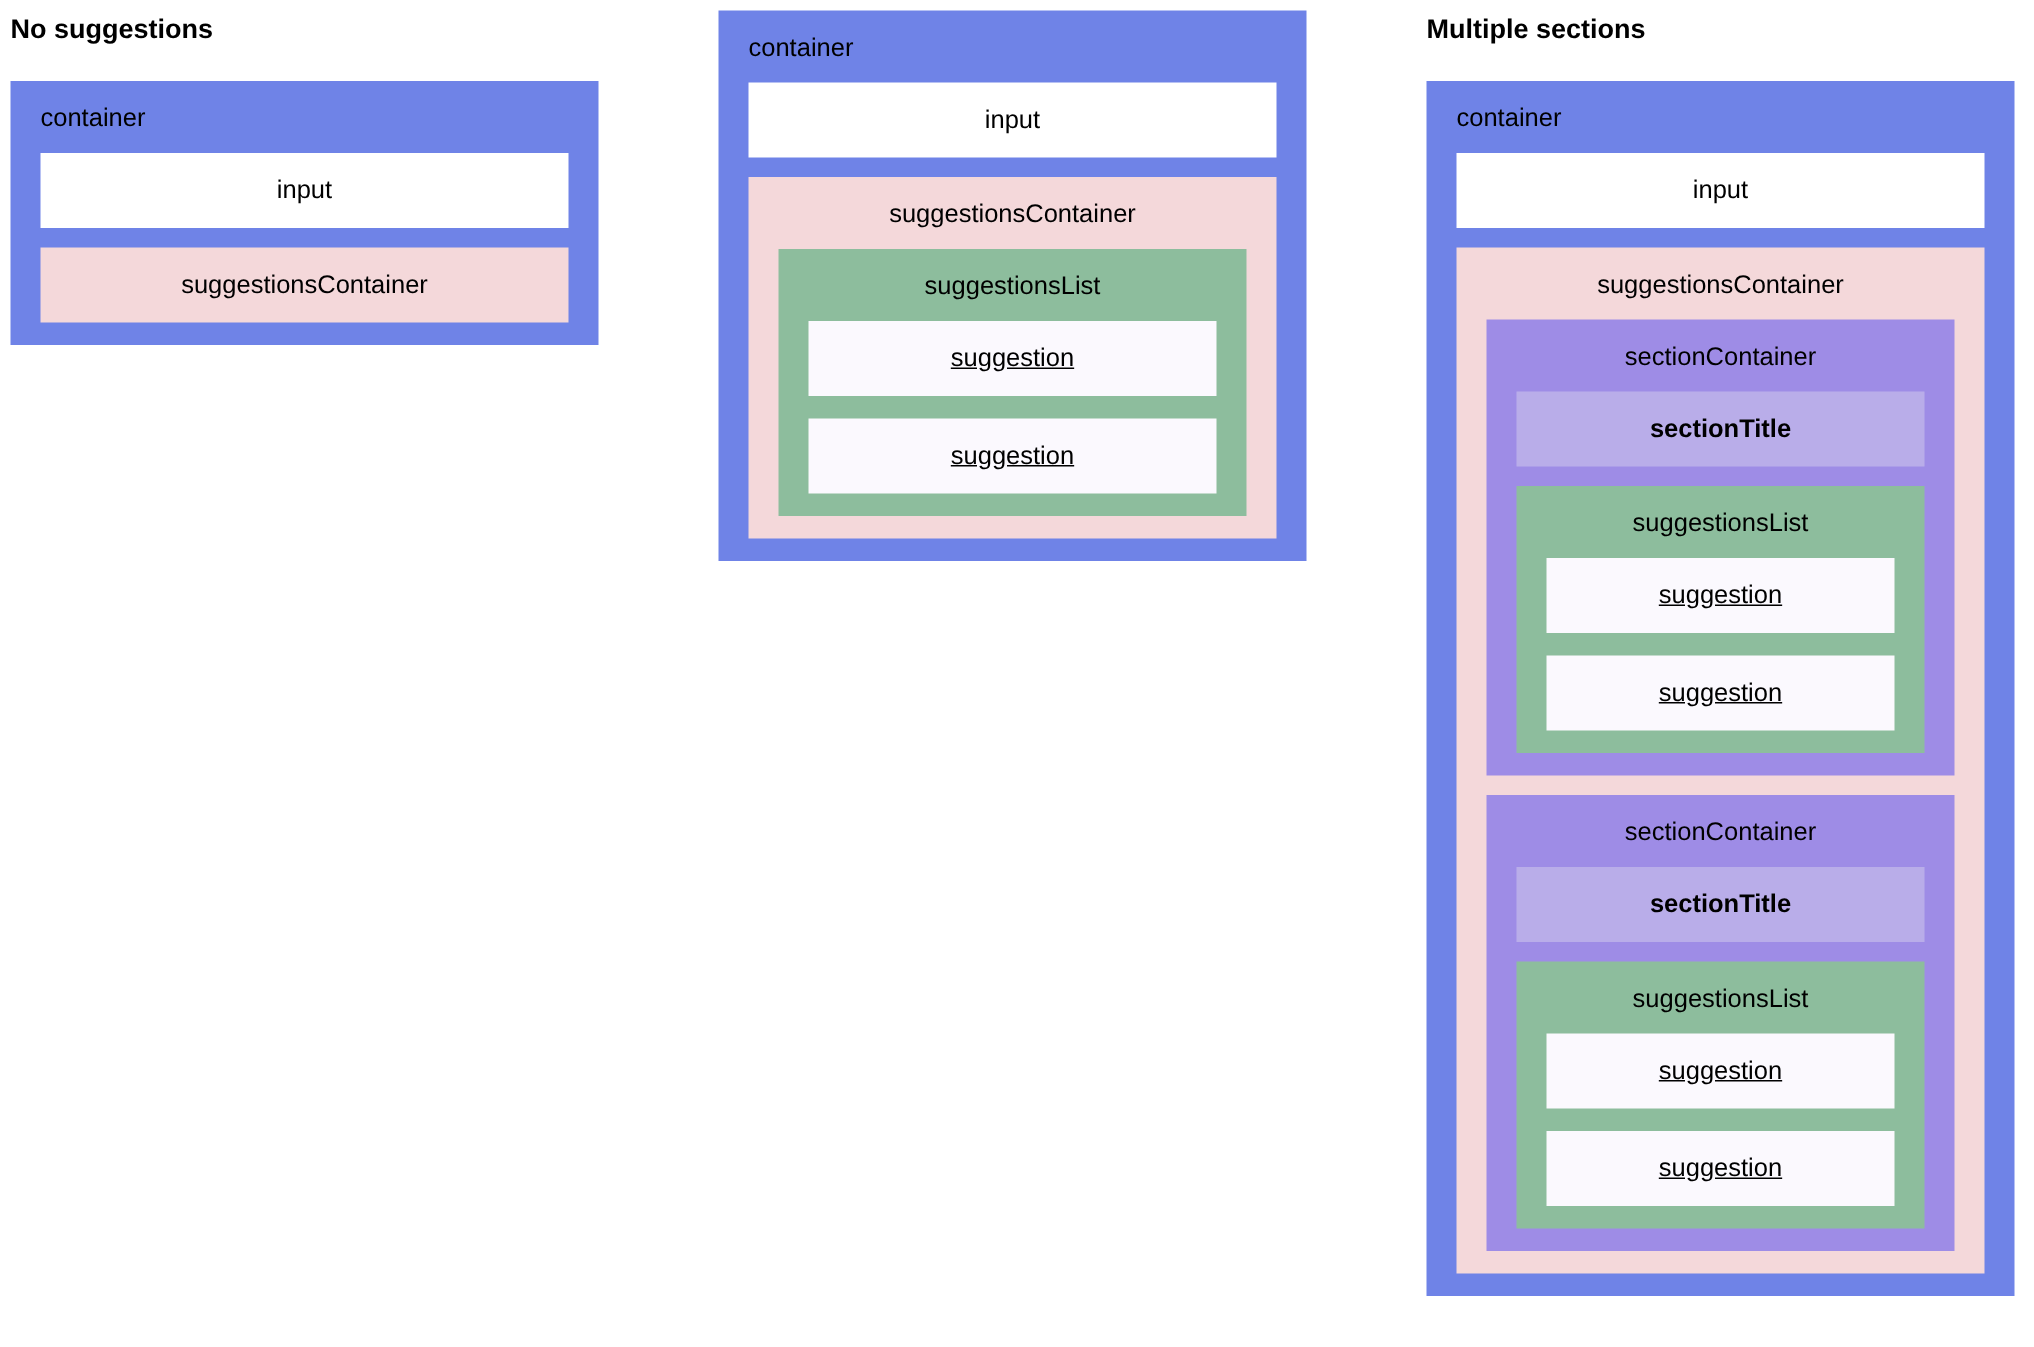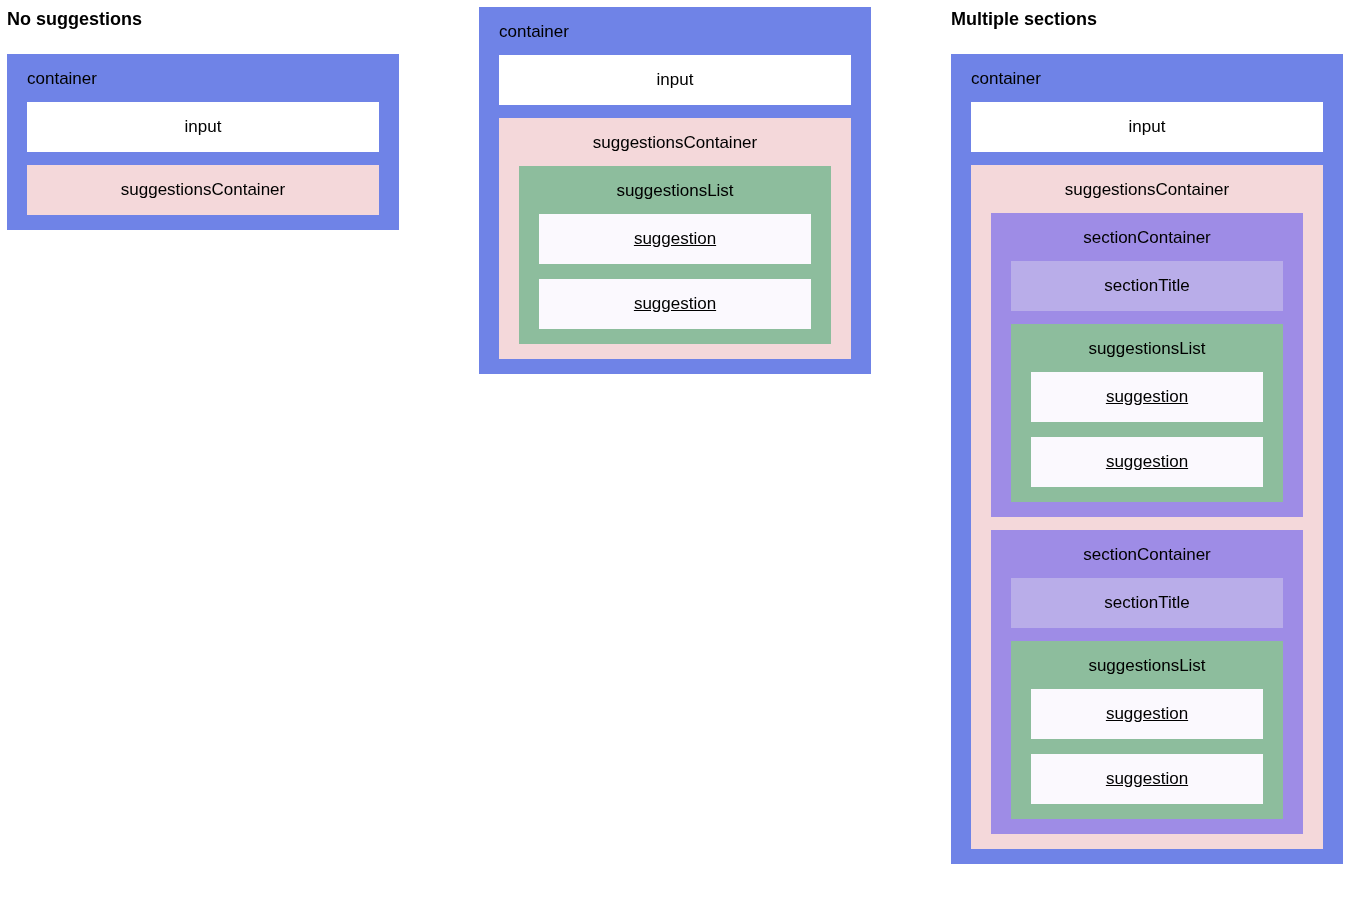--- a/index.html
+++ b/index.html
@@ -46,21 +46,21 @@
   }
   .box .suggestion + .suggestion {
     margin-top: 15px;
   }
   .container-box        { background: var(--color-container, #6f83e7); }
   .input-box            { background: var(--color-input, #ffffff); }
   .suggestions-container-box { background: var(--color-suggestions-container, #f4d8da); }
   .suggestions-list-box { background: var(--color-suggestions-list, #8dbd9d); }
   .suggestion           { background: var(--color-suggestion, #fbf9fe); text-decoration: underline; }
   .section-container-box{ background: var(--color-section-container, #9e8ce6); }
-  .section-title-box    { background: var(--color-section-title, #b9ade9); }
+  .section-title-box    { background: var(--color-section-title, #b9ade9); font-weight: bold; }
 </style>
 </head>
 <body style="background: rgb(255, 255, 255); color: rgb(0, 0, 0);">
 
 <div class="page">
   <div class="columns">
 
     <div class="column">
       <h3 class="column-heading">No suggestions</h3>
       <div class="box container-box">

